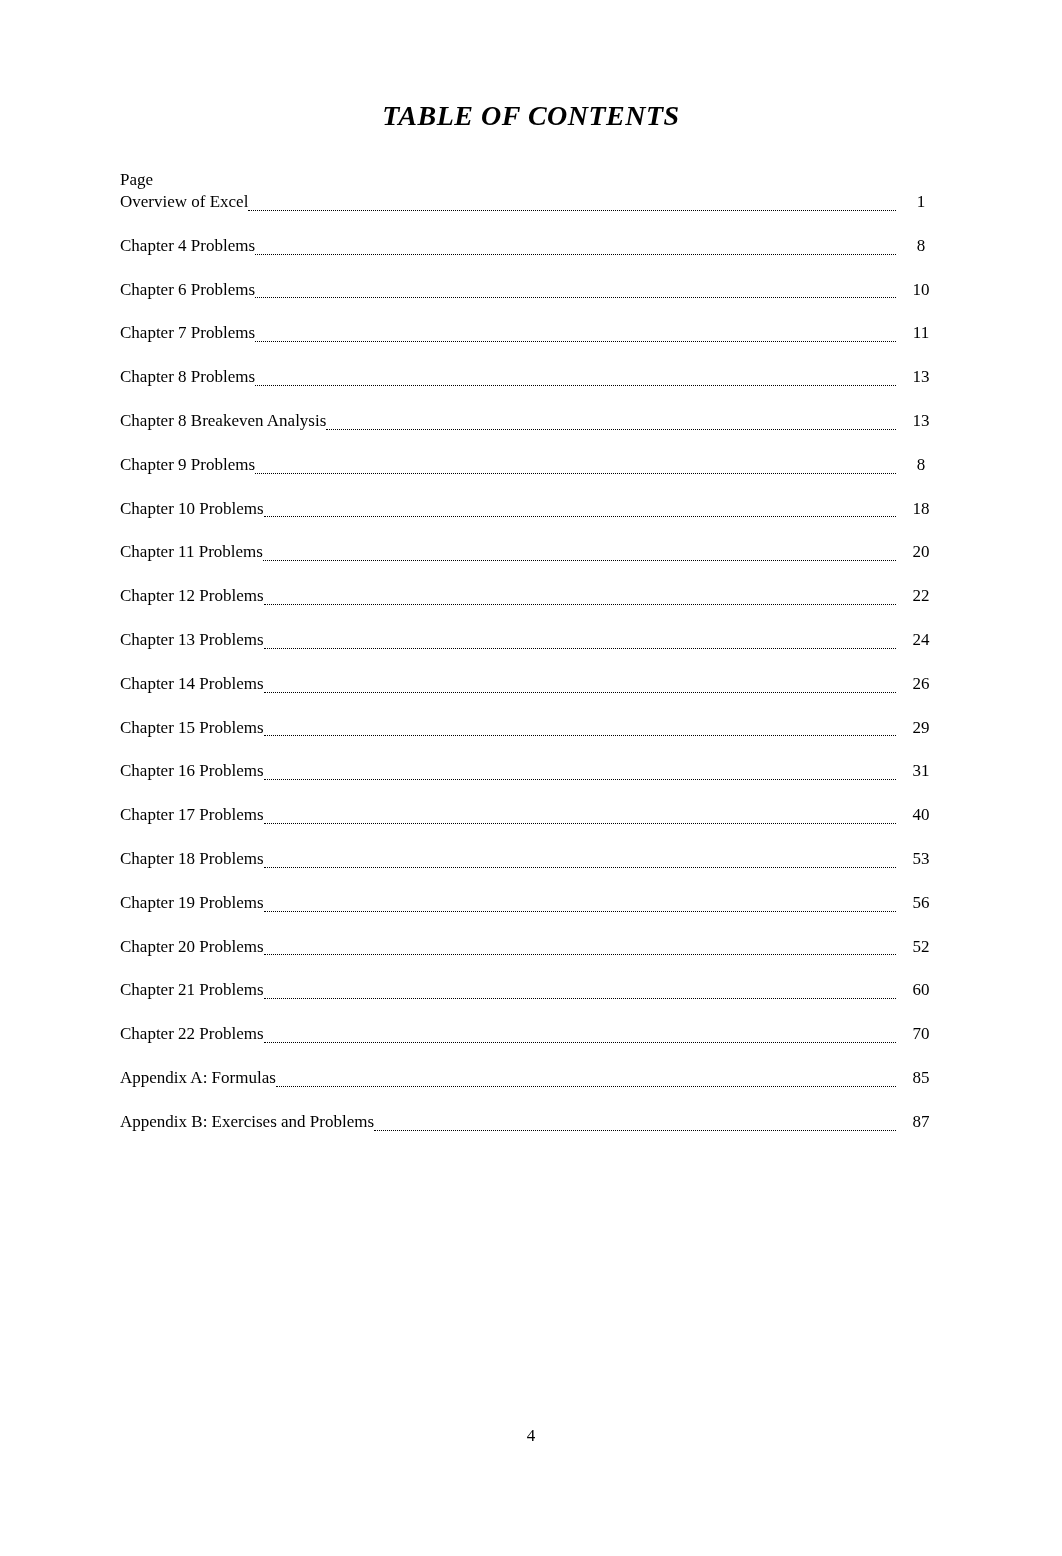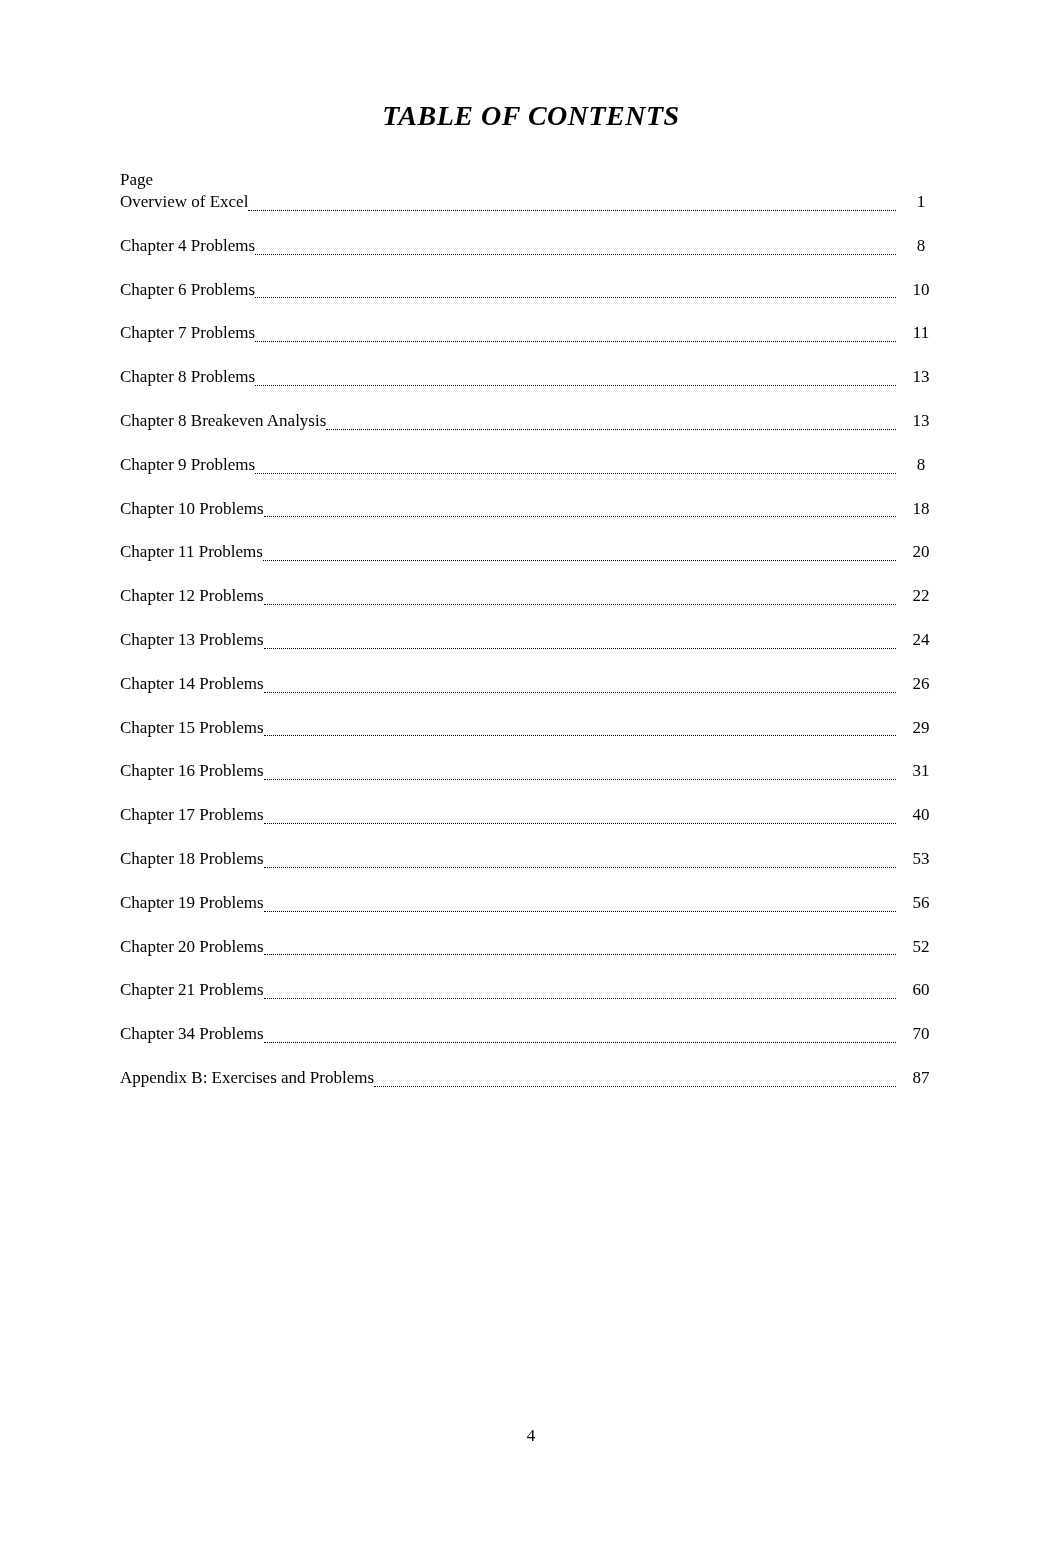--- a/index.html
+++ b/index.html
@@ -162,23 +162,28 @@
         <span class="toc-label">Chapter 20 Problems</span>
         <span class="toc-dots"></span>
         <span class="toc-page">52</span>
       </div>
       <div class="toc-entry">
         <span class="toc-label">Chapter 21 Problems</span>
         <span class="toc-dots"></span>
         <span class="toc-page">60</span>
       </div>
       <div class="toc-entry">
-        <span class="toc-label">Chapter 34 Problems</span>
+        <span class="toc-label">Chapter 22 Problems</span>
         <span class="toc-dots"></span>
         <span class="toc-page">70</span>
+      </div>
+      <div class="toc-entry">
+        <span class="toc-label">Appendix A: Formulas</span>
+        <span class="toc-dots"></span>
+        <span class="toc-page">85</span>
       </div>
       <div class="toc-entry">
         <span class="toc-label">Appendix B: Exercises and Problems</span>
         <span class="toc-dots"></span>
         <span class="toc-page">87</span>
       </div>
     </div>
 </div>
 
 <div class="page-number">4</div>

